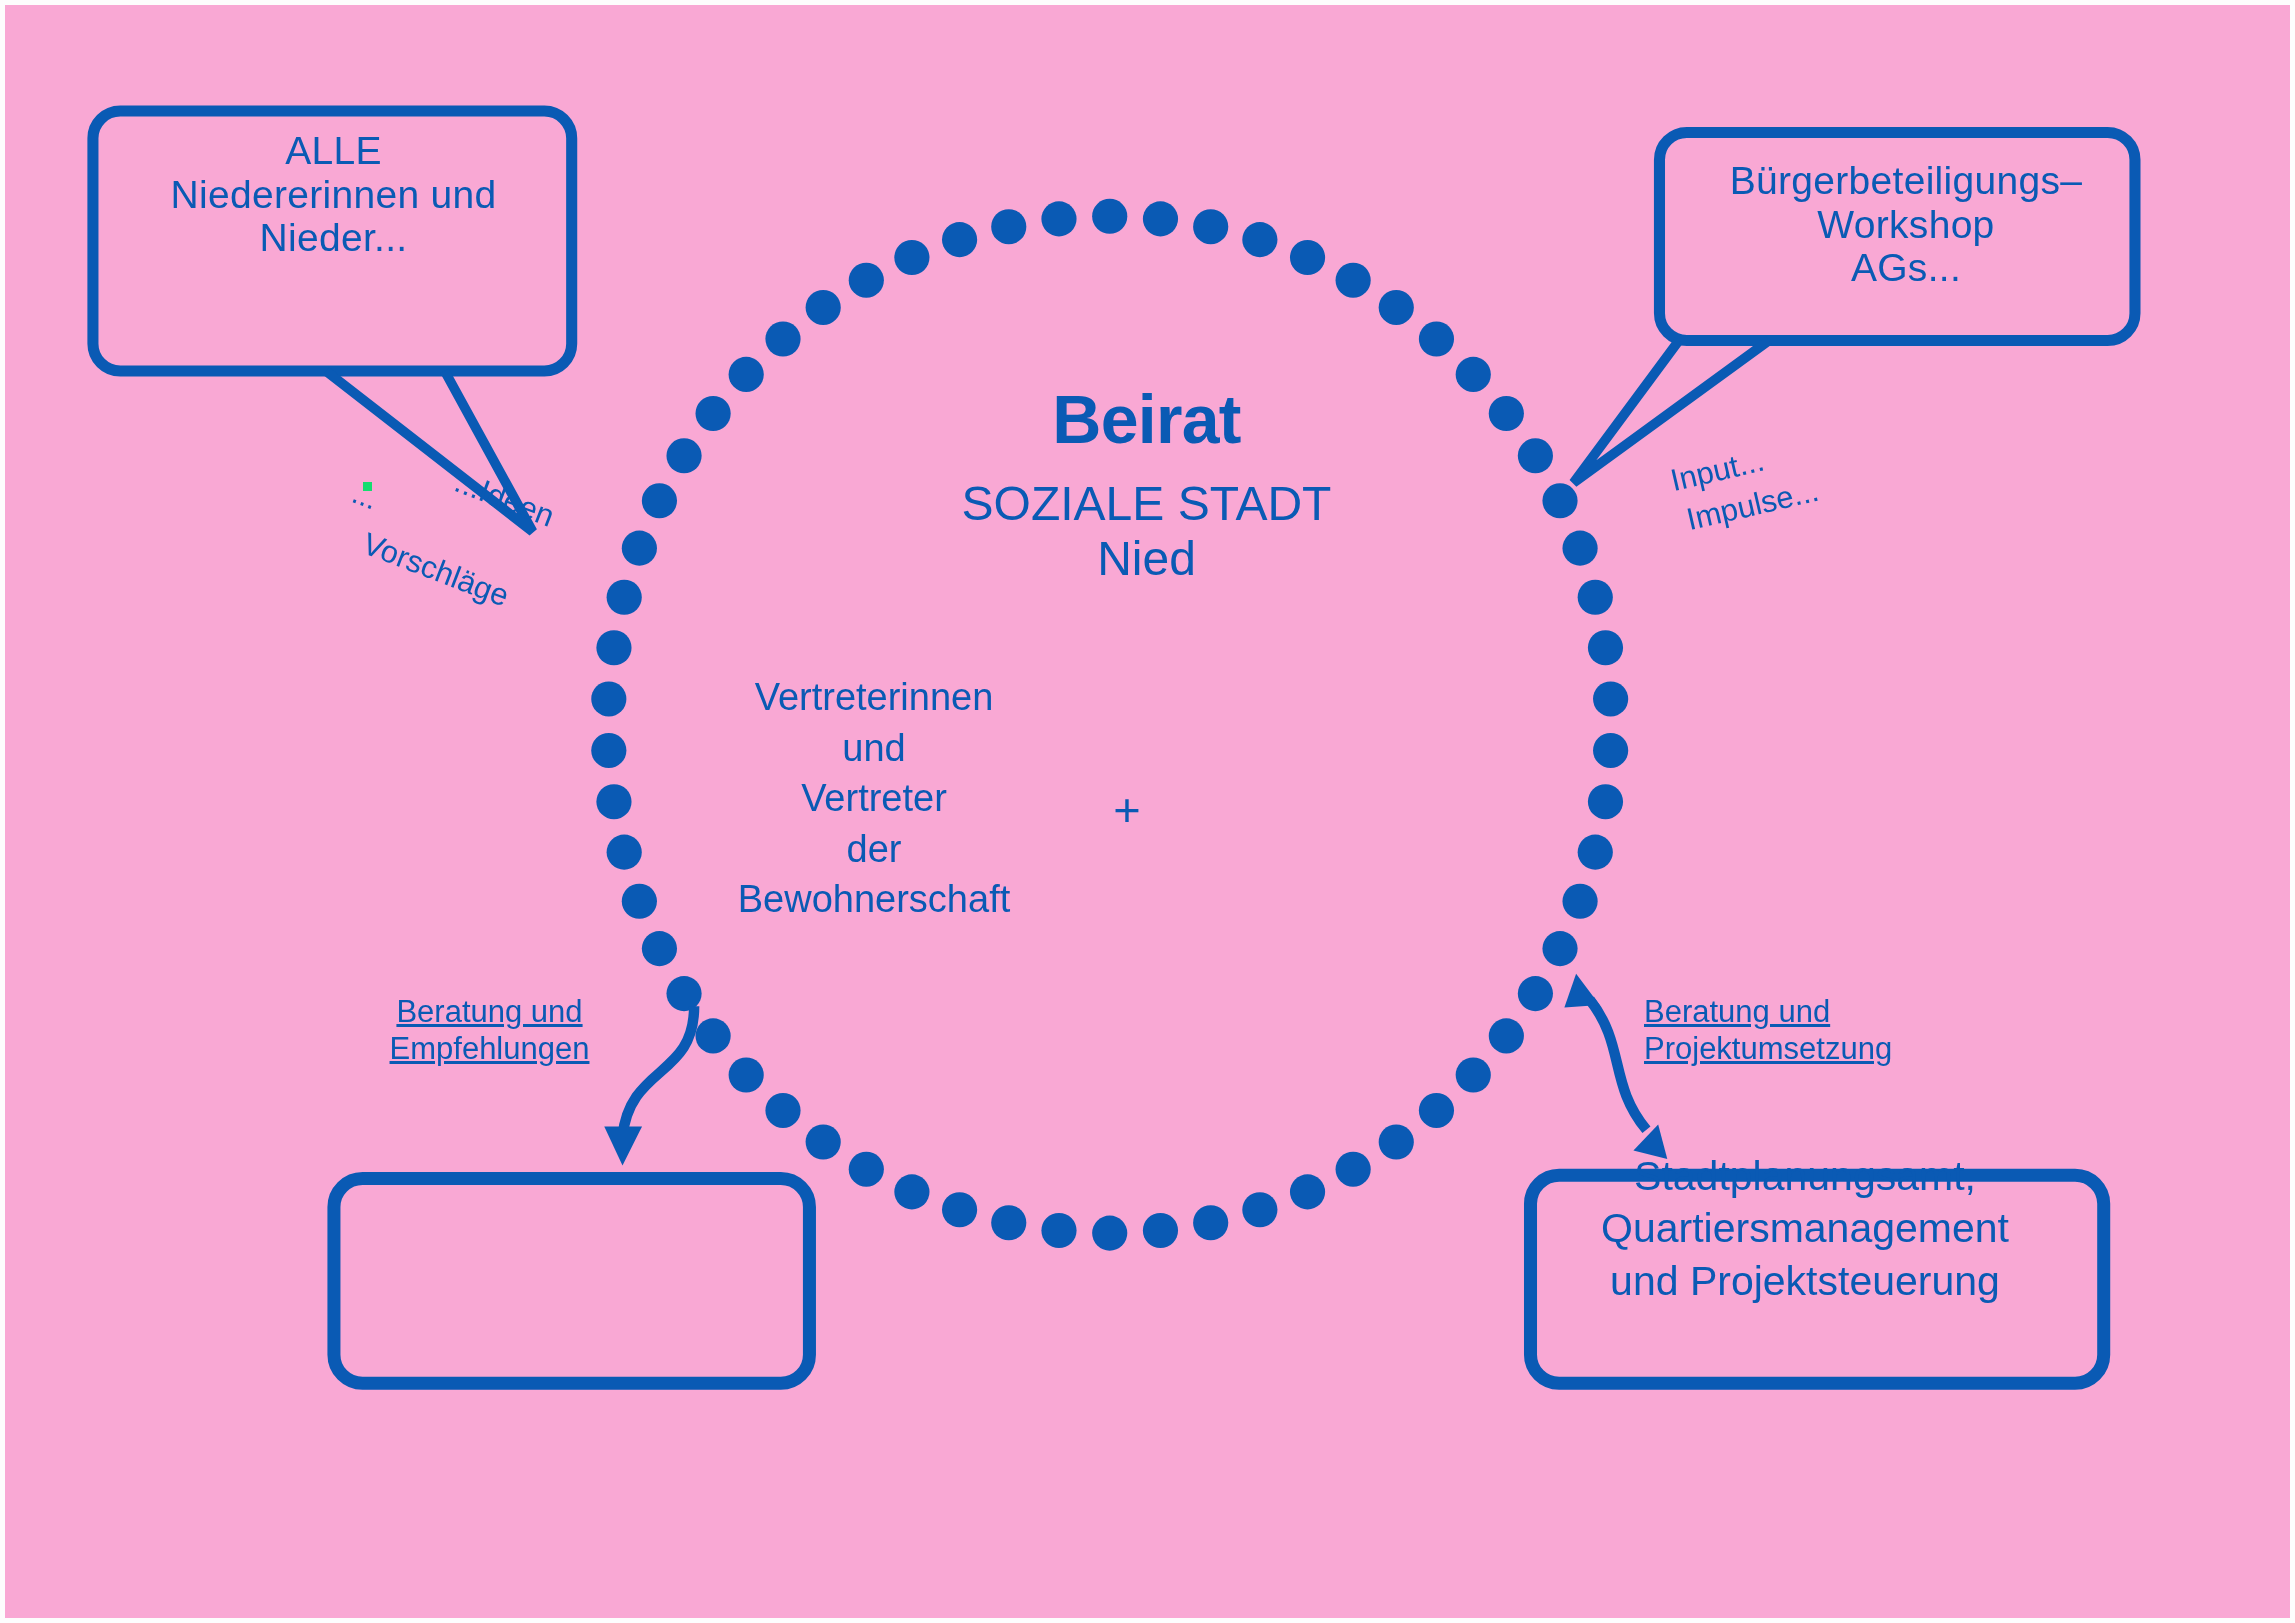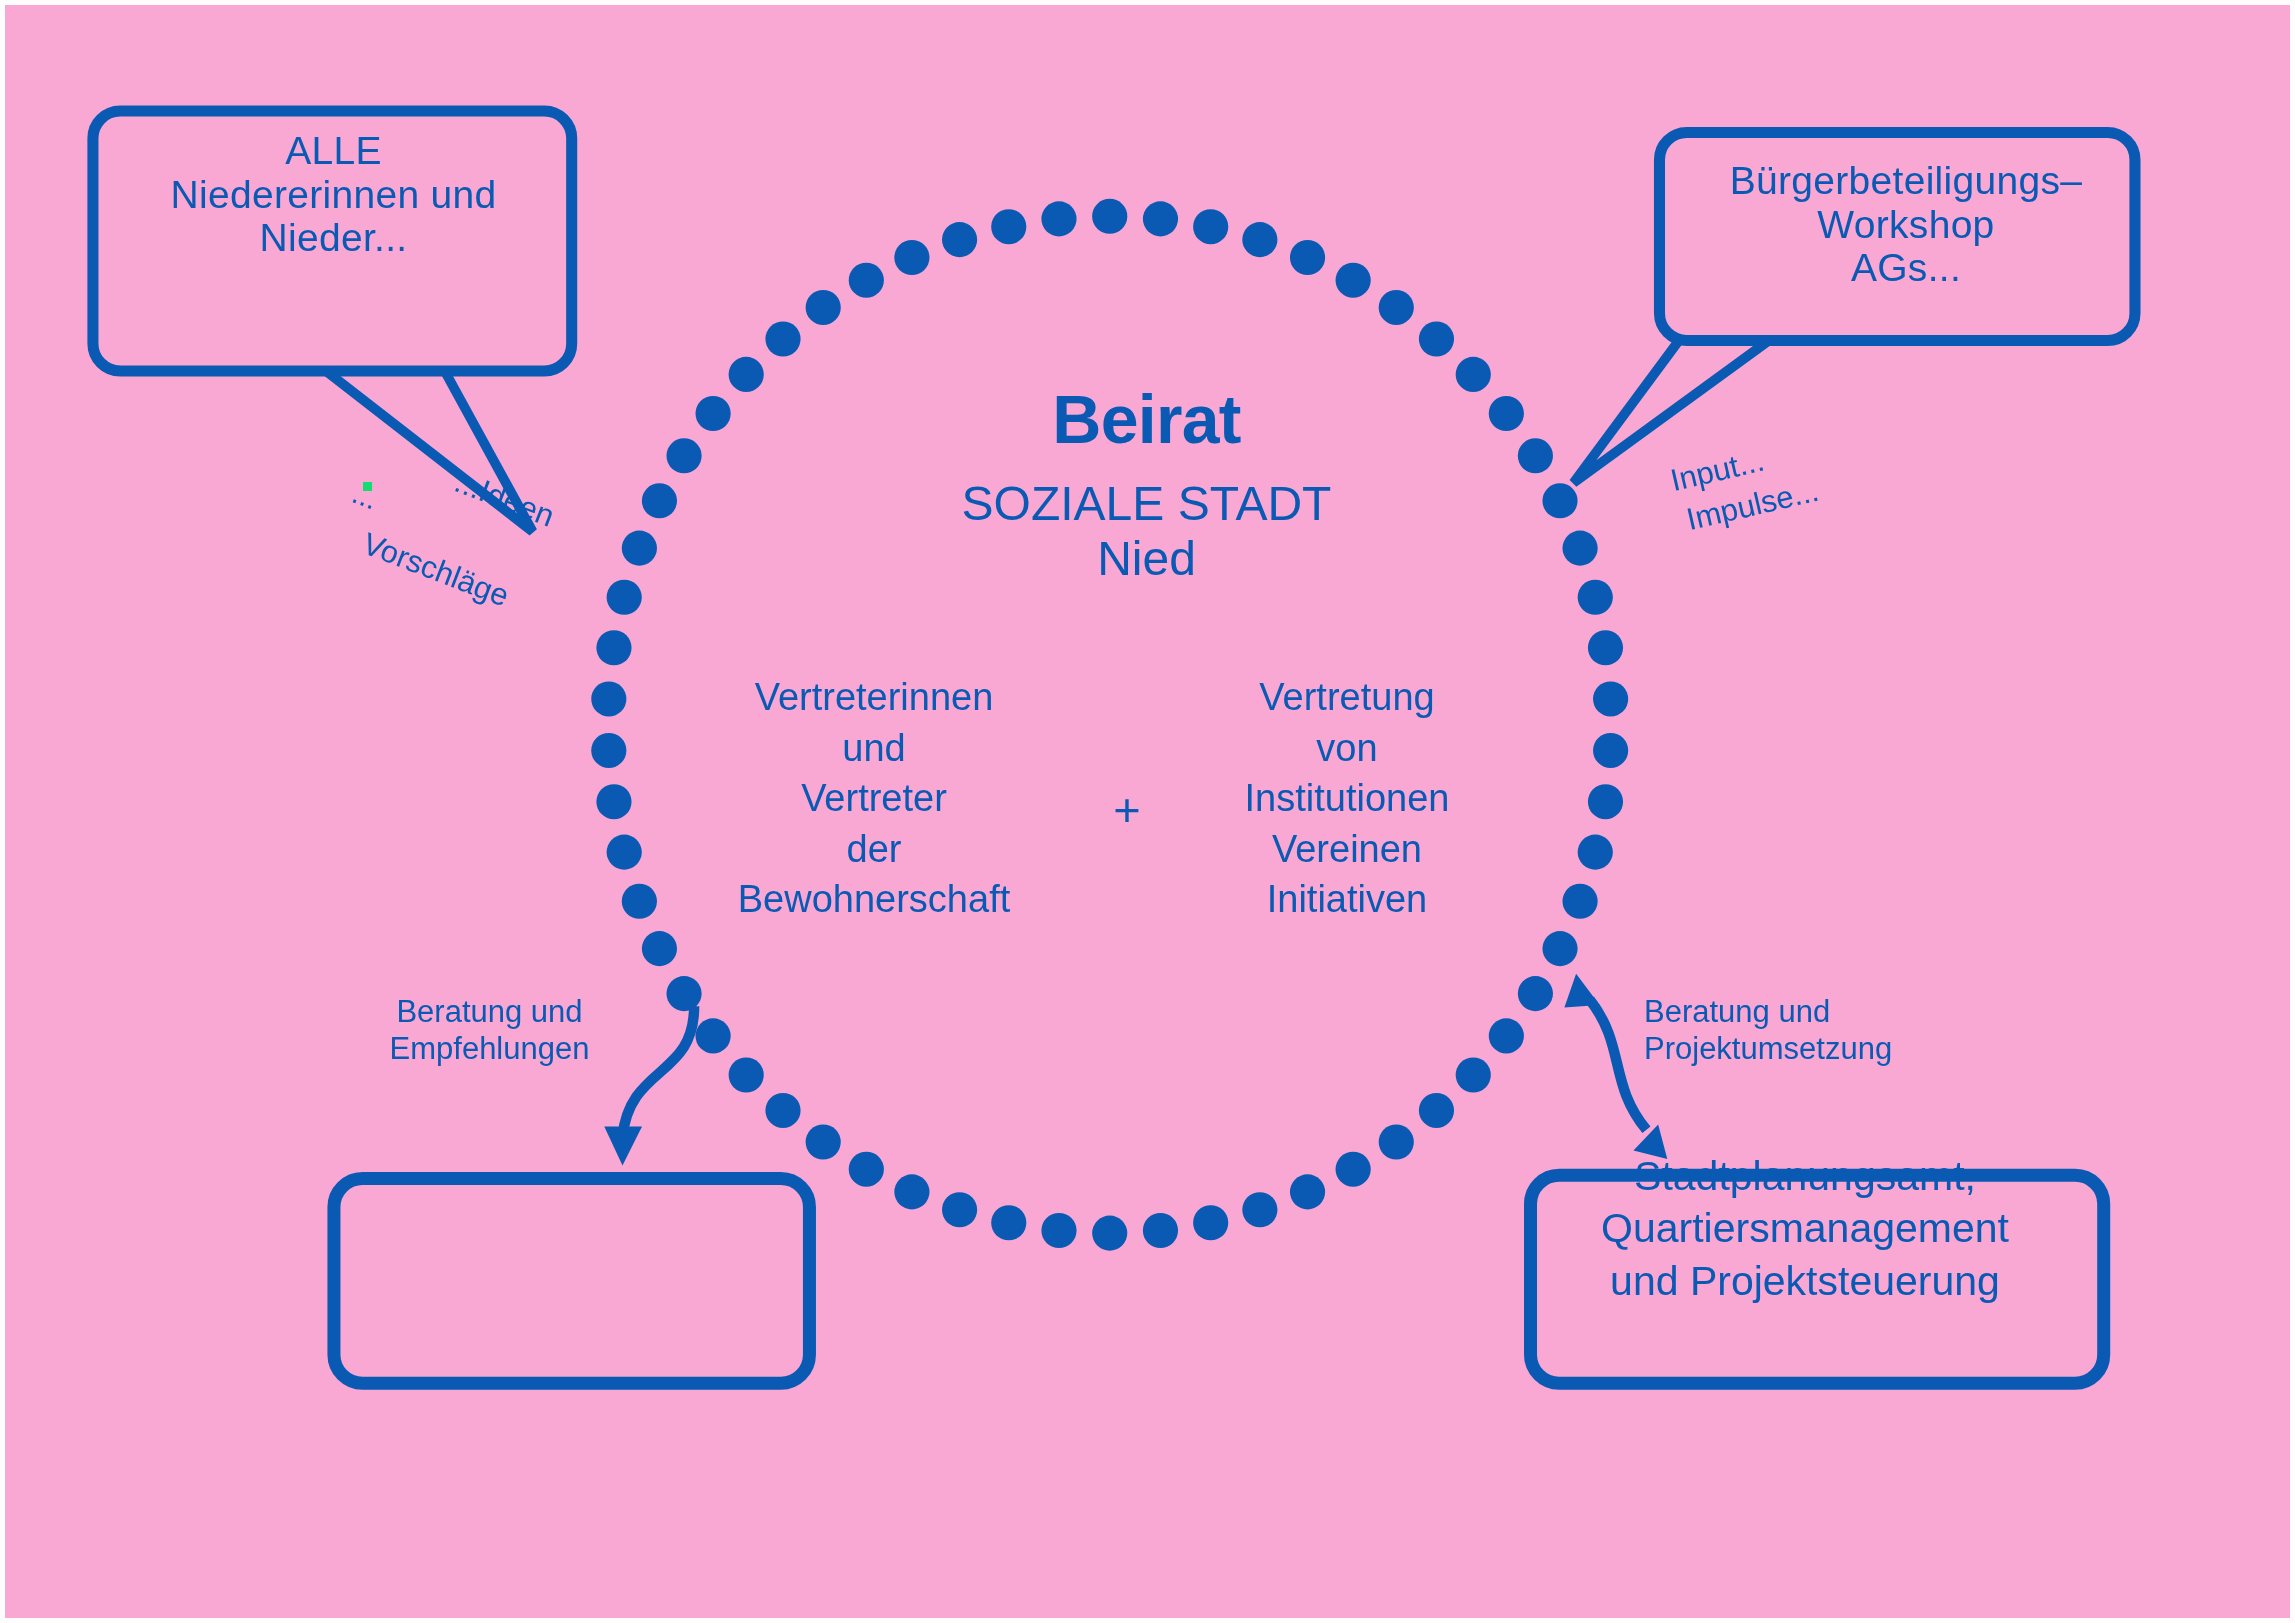--- a/index.html
+++ b/index.html
@@ -75,20 +75,21 @@
   #stimmrecht{
     left:919px; top:1034px; width:406px;
     font-size:38px;
     letter-spacing:0.7px;
   }
 
   
   .small-label{
     font-size:31px;
     line-height:1.2;
+    text-decoration:underline;
   }
   #label-beratung-left{
     left:344px; top:988px; width:281px;
   }
   #label-beratung-right{
     left:1639px; top:988px; width:327px;
     text-align:left;
   }
 
   
@@ -258,25 +259,20 @@
   <div class="txt col-text" id="col-left">Vertreterinnen
 und
 Vertreter
 der
 Bewohnerschaft</div>
 
   <div class="txt" id="beirat-sub"><span>SOZIALE STADT</span><br><span>Nied</span></div>
 
   <div class="txt" id="plus-sign">+</div>
 
-  <div class="txt col-text" id="col-right">Vertretung
-von
-Institutionen
-Vereinen
-Initiativen</div>
 
 
   <div class="txt rot-label" id="label-ellipsis">...</div>
 
   <div class="txt rot-label" id="label-ideen">...Ideen</div>
 
   <div class="txt rot-label" id="label-vorschlaege">Vorschläge</div>
 
   <div class="txt rot-label" id="label-input">Input...</div>
 

